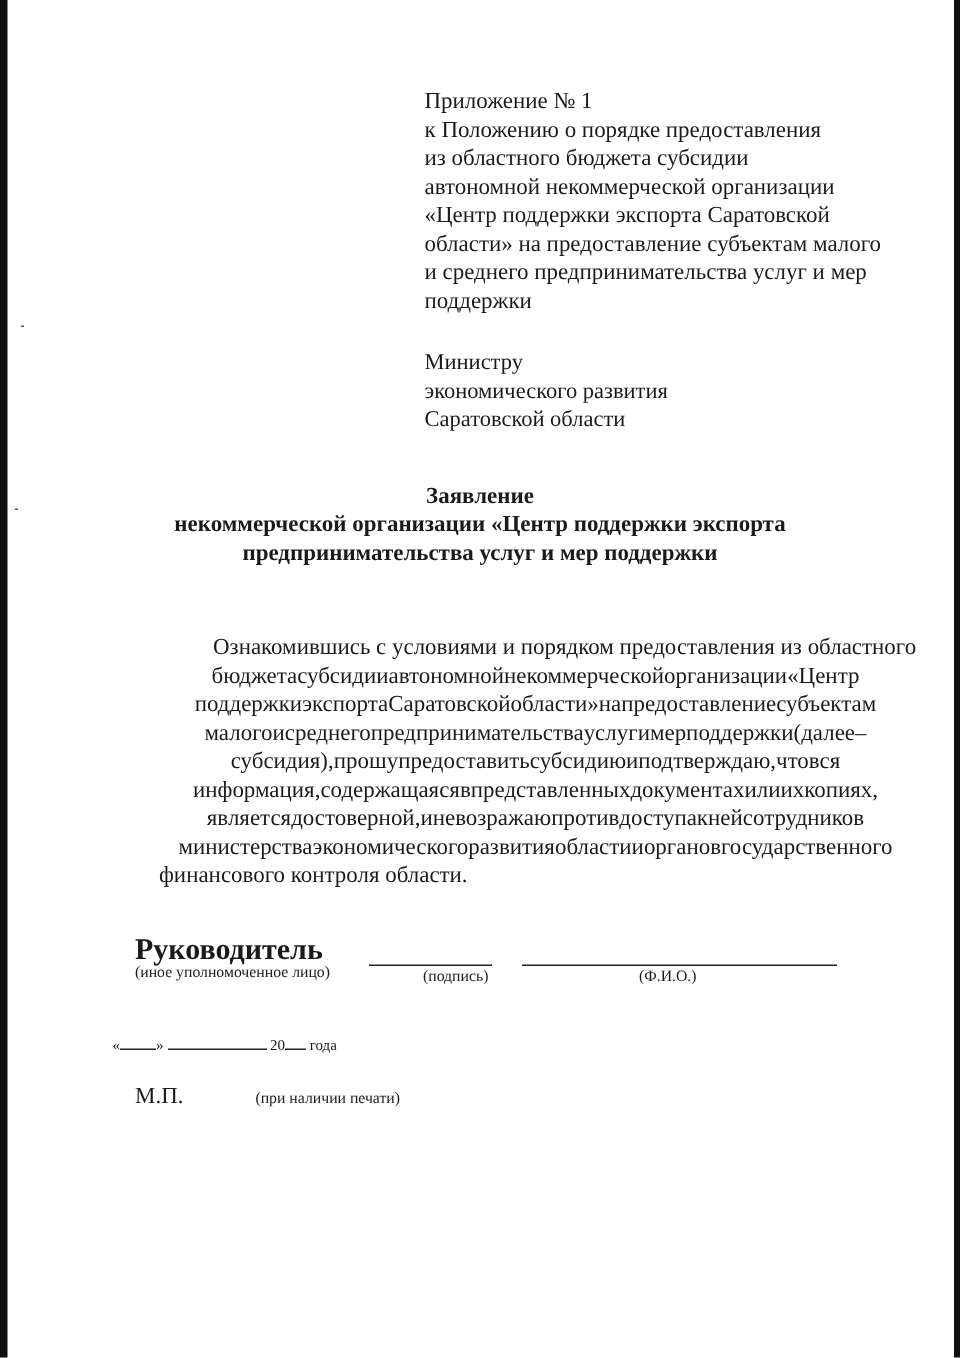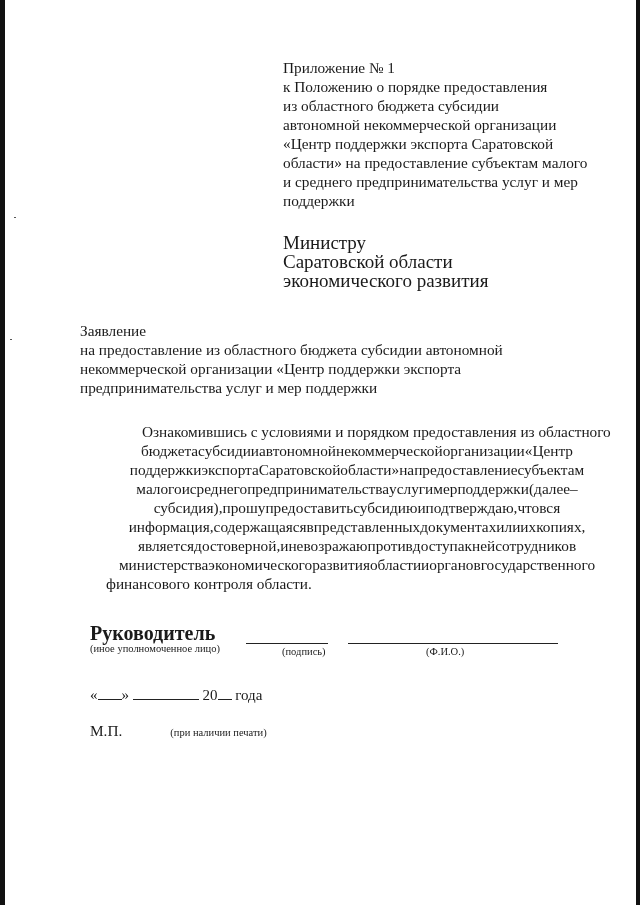--- a/index.html
+++ b/index.html
@@ -38,31 +38,31 @@
       top: 58px;
       width: 320px;
       font-size: 15.3px;
       line-height: 19px;
     }
     .annex div { white-space: nowrap; }
     .recipient {
       position: absolute;
       left: 283px;
       top: 233px;
-      font-size: 19px;
+      font-size: 15px;
       line-height: 19px;
     }
     .recipient div { white-space: nowrap; }
     .title-block {
       position: absolute;
       left: 80px;
       top: 321px;
       width: 480px;
-      text-align: left;
-      font-weight: normal;
+      text-align: center;
+      font-weight: bold;
       font-size: 15.3px;
       line-height: 19px;
     }
     .title-block div { white-space: nowrap; }
     .body-text {
       position: absolute;
       left: 90px;
       top: 422px;
       width: 502px;
       font-size: 15.3px;
@@ -98,23 +98,23 @@
       height: 1px;
       background: #222;
     }
     .sig-caption {
       position: absolute;
       font-size: 10.5px;
       line-height: 12px;
     }
     .date-line {
       position: absolute;
-      left: 90px;
+      left: 75px;
       top: 686px;
-      font-size: 15px;
+      font-size: 10px;
       line-height: 19px;
       white-space: nowrap;
     }
     .date-line .blank {
       display: inline-block;
       border-bottom: 1px solid #222;
       height: 13px;
       vertical-align: baseline;
     }
     .stamp {
@@ -140,27 +140,26 @@
   <div>из областного бюджета субсидии</div>
   <div>автономной некоммерческой организации</div>
   <div>«Центр поддержки экспорта Саратовской</div>
   <div>области» на предоставление субъектам малого</div>
   <div>и среднего предпринимательства услуг и мер</div>
   <div>поддержки</div>
 </div>
 
 <div class="recipient">
   <div>Министру</div>
+  <div>экономического развития</div>
   <div>Саратовской области</div>
-  <div>экономического развития</div>
 </div>
 
 <div class="title-block">
   <div>Заявление</div>
-  <div>на предоставление из областного бюджета субсидии автономной</div>
   <div>некоммерческой организации «Центр поддержки экспорта</div>
   <div>предпринимательства услуг и мер поддержки</div>
 </div>
 
 <div class="body-text">
   <div class="body-line first">Ознакомившись с условиями и порядком предоставления из областного</div>
   <div class="body-line">
       <span>бюджета</span>
       <span>субсидии</span>
       <span>автономной</span>

